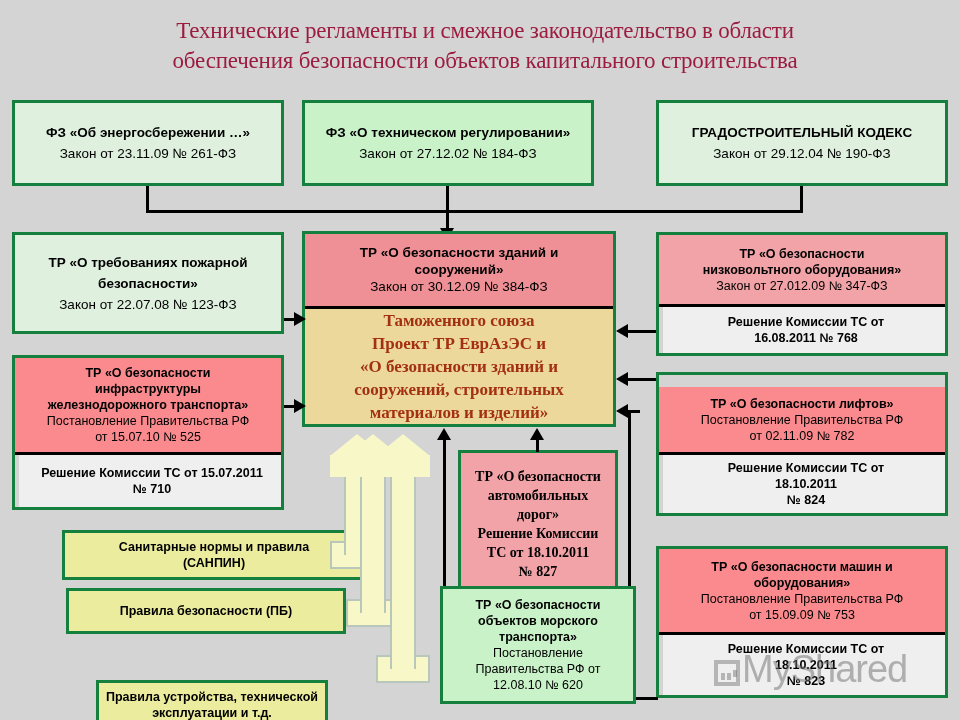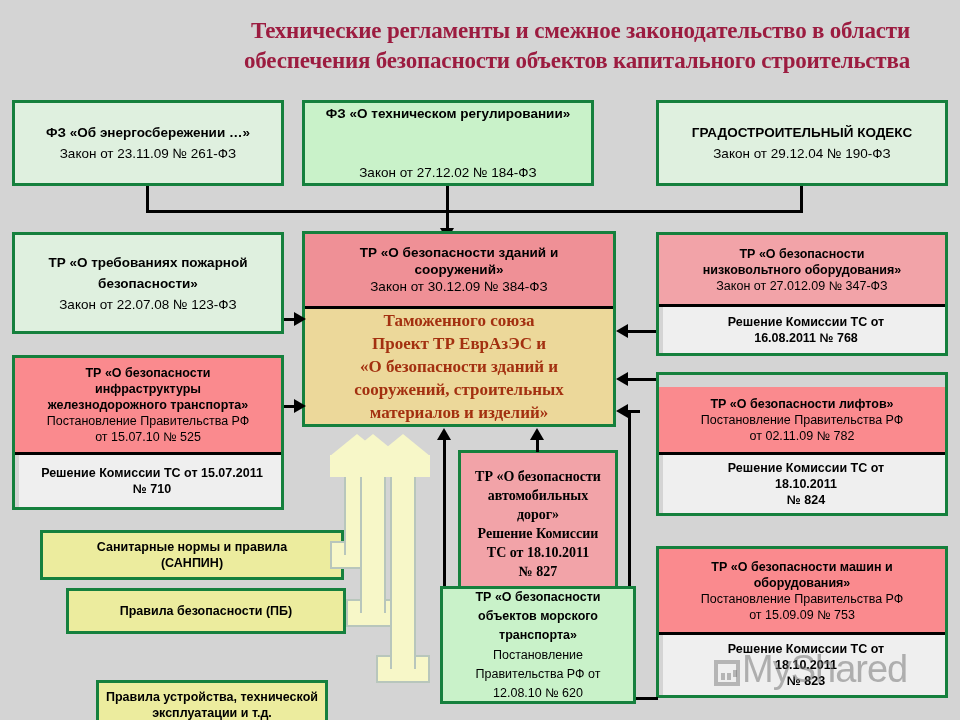--- a/index.html
+++ b/index.html
@@ -15,23 +15,23 @@
     overflow: hidden;
     font-family: "Liberation Sans", sans-serif;
   }
 
   
   #title {
     position: absolute;
     left: 60px;
     top: 16px;
     width: 850px;
-    text-align: right;
+    text-align: center;
     font-family: "Liberation Serif", serif;
-    font-weight: bold;
+    font-weight: normal;
     font-size: 23px;
     line-height: 30px;
     color: #9c1c40;
     letter-spacing: -0.2px;
   }
 
   
   .box {
     position: absolute;
     box-sizing: border-box;
@@ -46,21 +46,21 @@
   .seg {
     box-sizing: border-box;
     width: 100%;
     display: flex;
     flex-direction: column;
     justify-content: center;
     align-items: center;
     text-align: center;
   }
   .green  { background: #dff0df; }
-  .green2 { background: #c9f2c9; justify-content: space-between; }
+  .green2 { background: #c9f2c9; }
   .pink   { background: #ef9096; }
   .pink2  { background: #fa8a8e; }
   .pinkS  { background: #f2a3a8; }
   .tan    { background: #ecd89a; }
   .grey   { background: #efefef; margin-left: 8px; }
   .yellow { background: #ecec9e; }
   .ttl  { font-weight: bold; font-size: 13.5px; line-height: 17px; }
   .sub  { font-weight: normal; font-size: 13.5px; line-height: 17px; }
   .ttl-sm { font-weight: bold; font-size: 12.5px; line-height: 16px; }
   .sub-sm { font-weight: normal; font-size: 12.5px; line-height: 16px; }
@@ -272,21 +272,21 @@
     <div class="ttl-sm">ТР «О безопасности</div>
     <div class="ttl-sm">объектов морского</div>
     <div class="ttl-sm">транспорта»</div>
     <div class="sub-sm">Постановление</div>
     <div class="sub-sm">Правительства РФ от</div>
     <div class="sub-sm">12.08.10 № 620</div>
   </div>
   <div class="ln vln" style="left:443px; top:440px; height:146px;"></div>
   <div class="arrow arr-up" style="left:437px; top:428px;"></div>
 
-  <div class="box yellow" style="left:40px; top:530px; width:304px; height:50px;">
+  <div class="box yellow" style="left:62px; top:530px; width:304px; height:50px;">
     <div class="ttl-sm">Санитарные нормы и правила</div>
     <div class="ttl-sm">(САНПИН)</div>
   </div>
 
   <div class="box yellow" style="left:66px; top:588px; width:280px; height:46px;">
     <div class="ttl-sm">Правила  безопасности (ПБ)</div>
   </div>
 
   <div class="box yellow" style="left:96px; top:680px; width:232px; height:50px;">
     <div class="ttl-sm">Правила устройства, технической</div>

